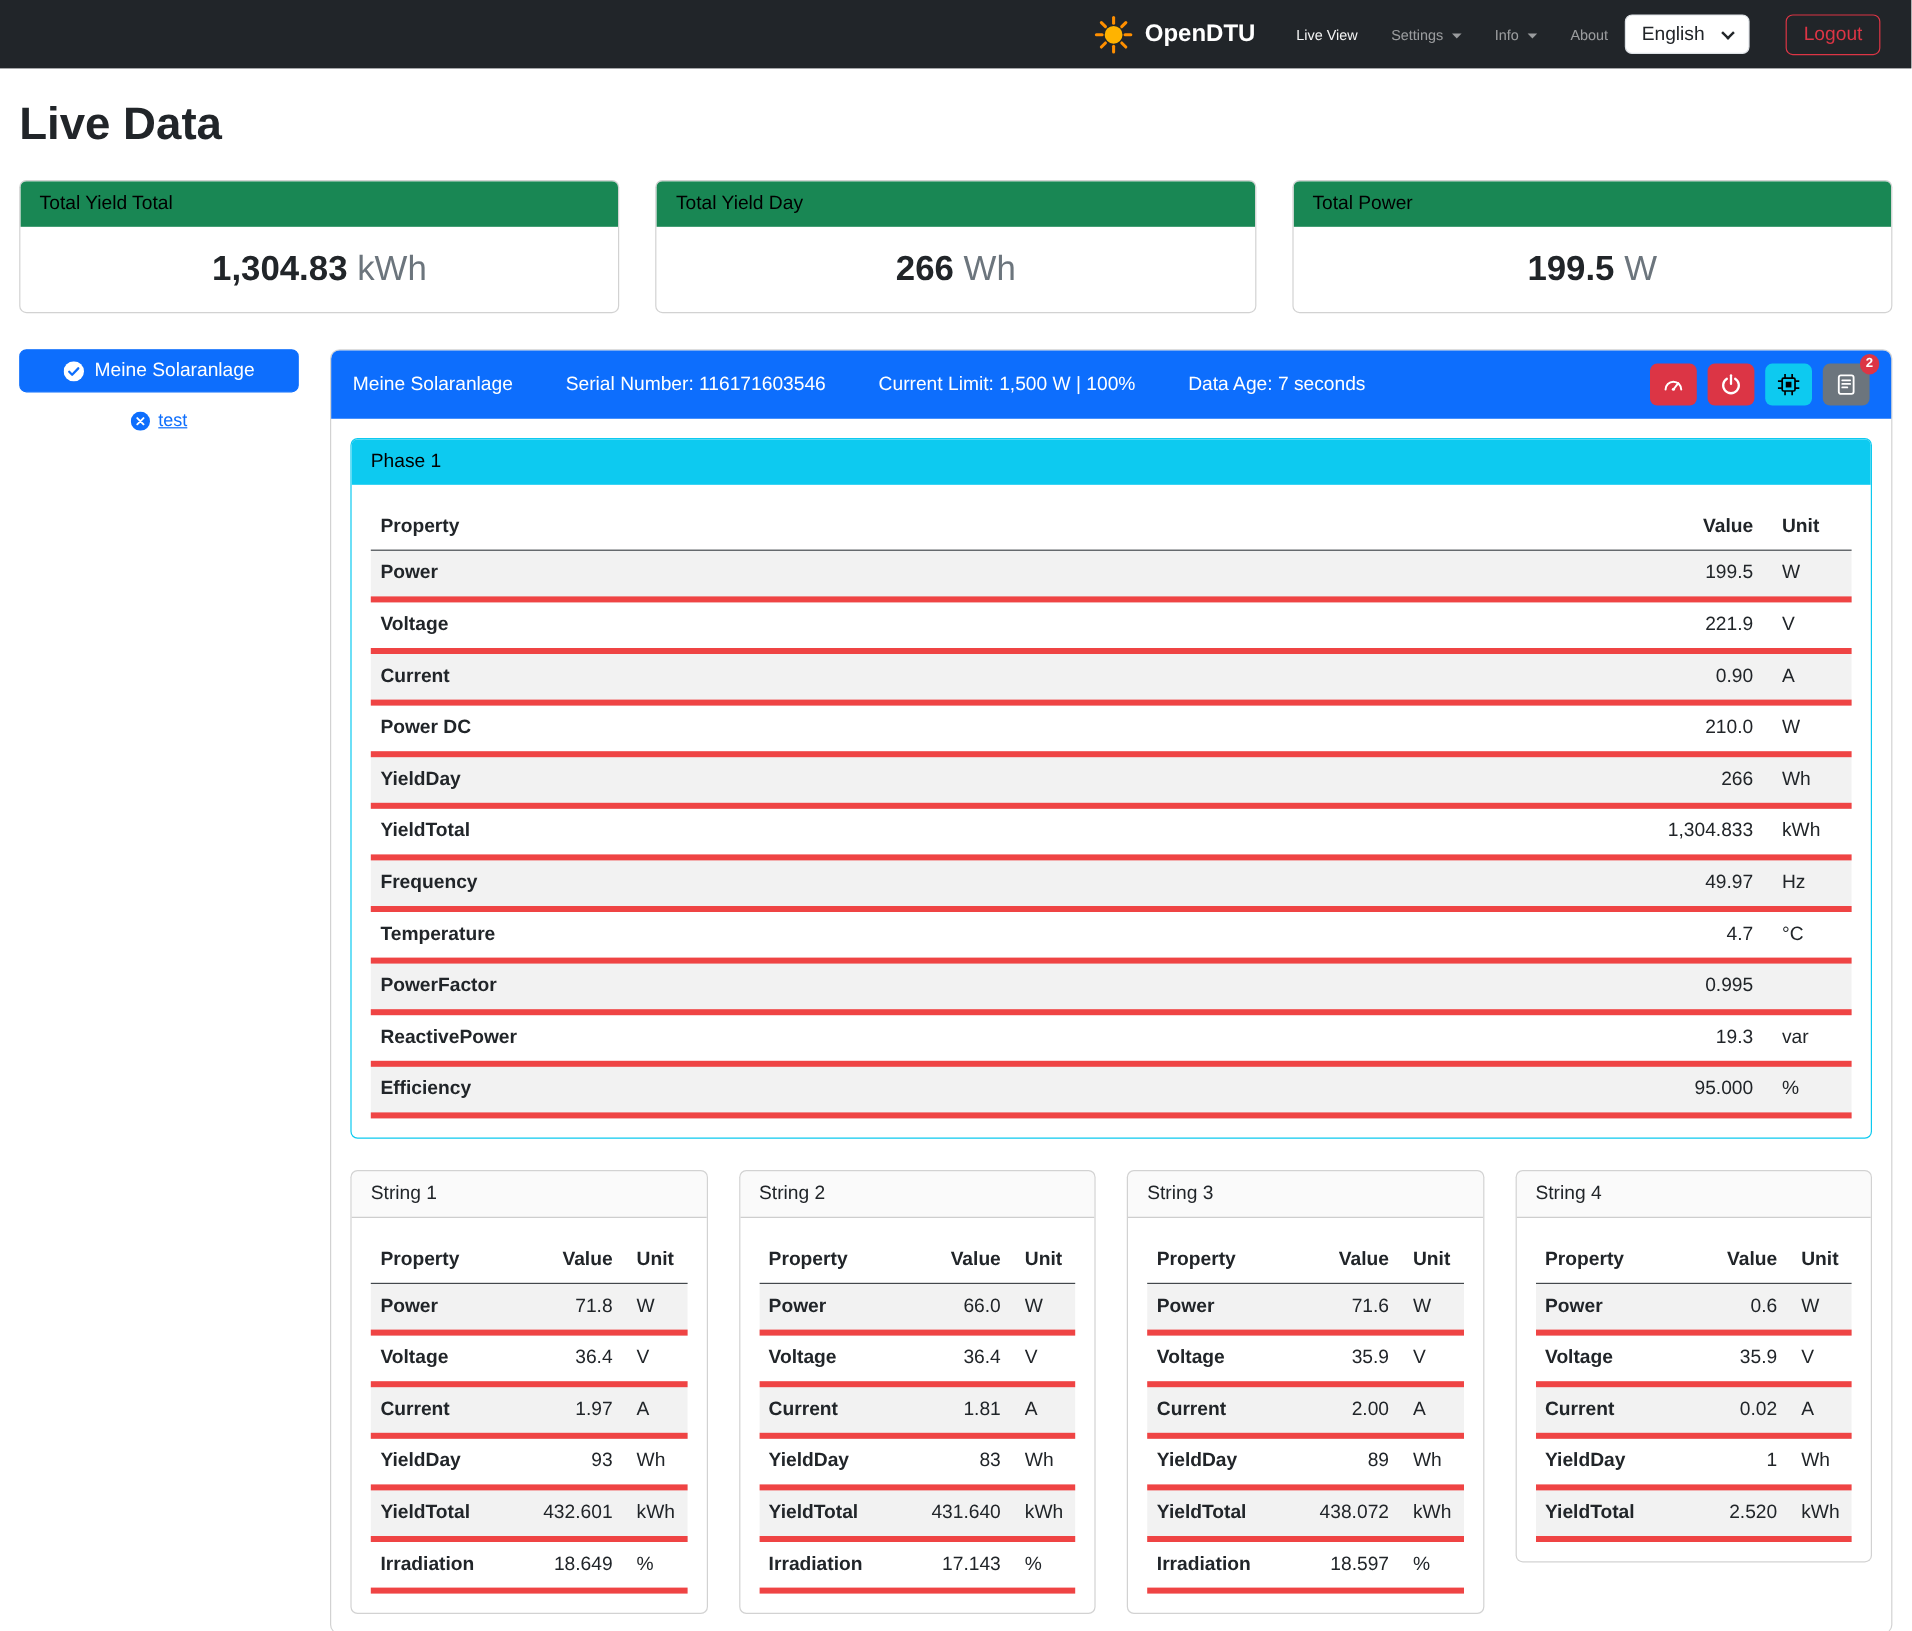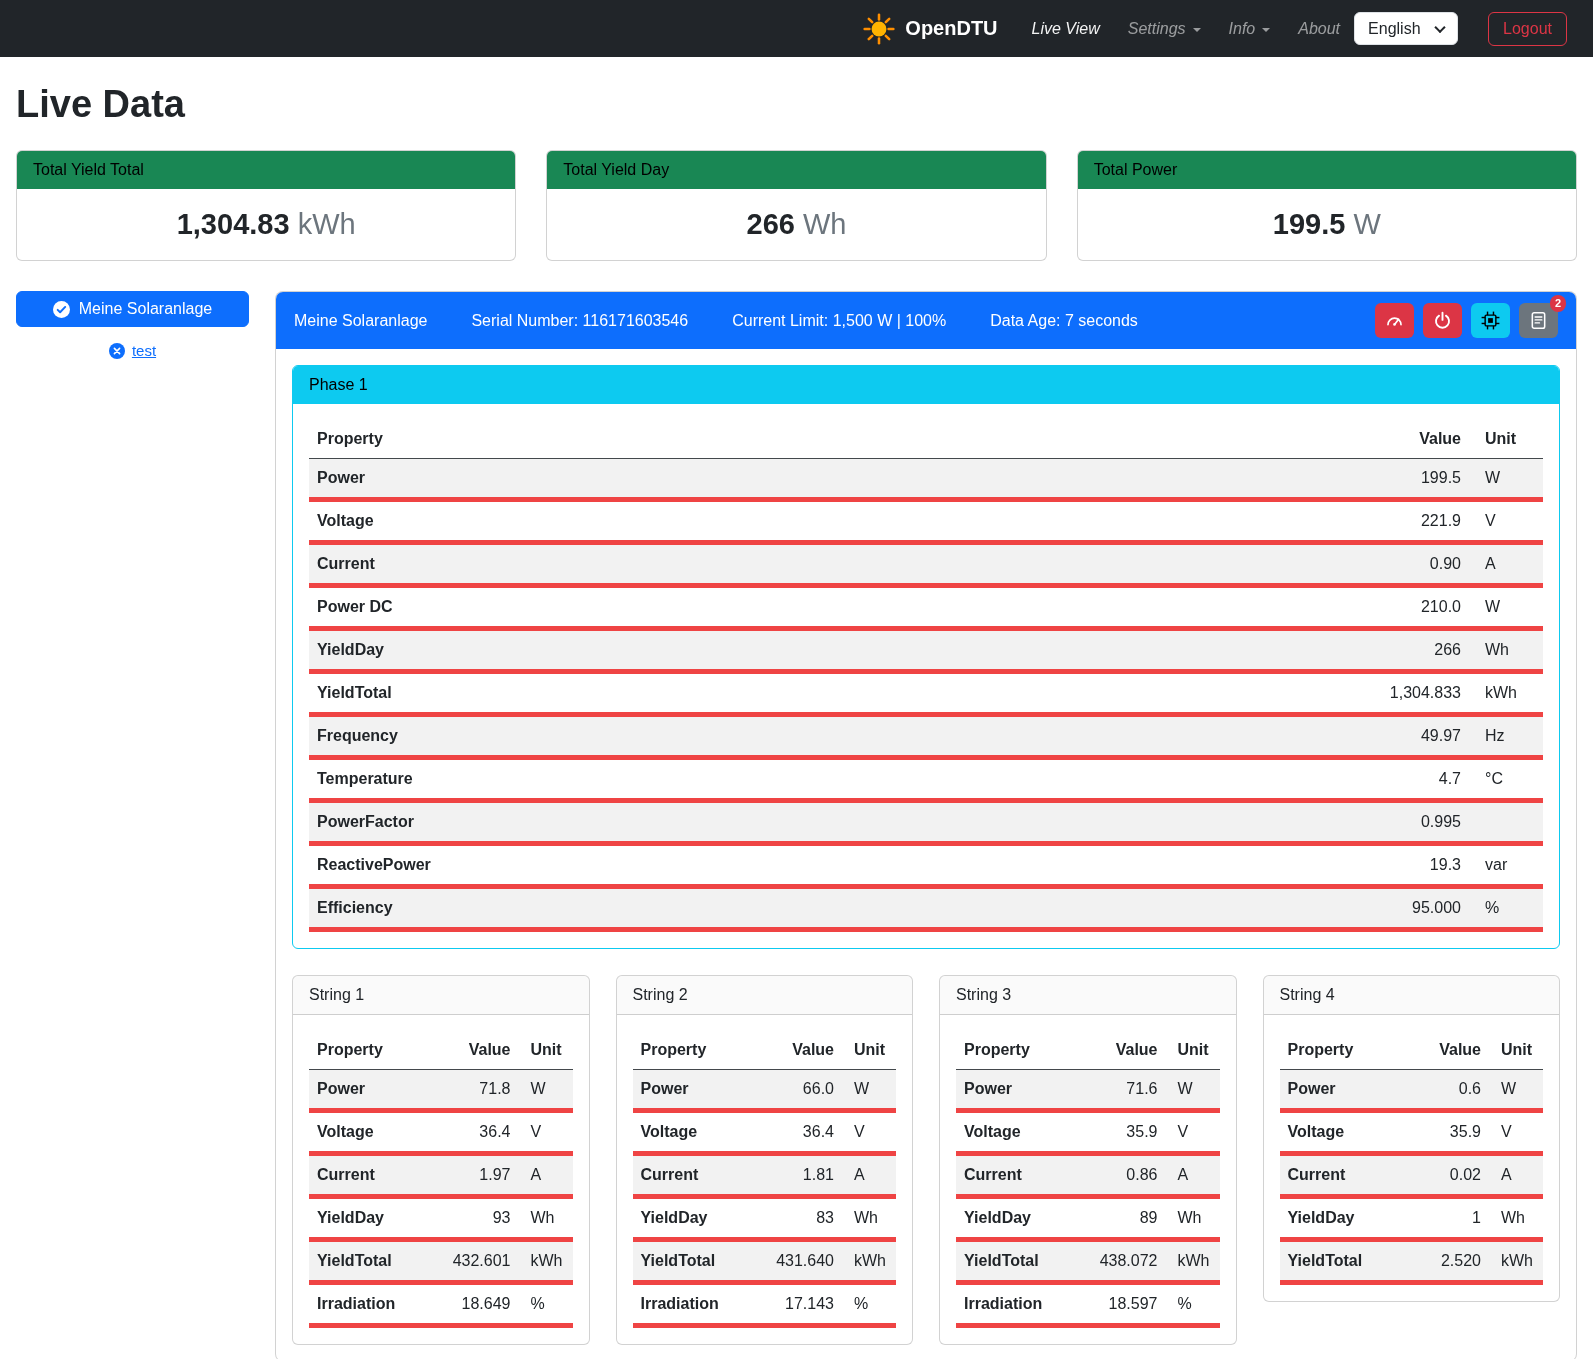--- a/index.html
+++ b/index.html
@@ -21,21 +21,21 @@
   .nav-left { display: flex; align-items: center; }
   .brand {
     display: flex; align-items: center; gap: 9px;
     color: #fff; font-size: 20px; font-weight: 700;
     text-decoration: none; margin-right: 20px; cursor: pointer;
   }
   .nav-links { display: flex; list-style: none; align-items: center; }
   .nav-link {
     color: rgba(255,255,255,.55);
     padding: 8px 14px; text-decoration: none; cursor: pointer;
-    display: flex; align-items: center; gap: 7px; font-size: 16px; font-style: italic;
+    display: flex; align-items: center; gap: 7px; font-size: 12px;
   }
   .nav-link.active { color: rgba(255,255,255,.95); }
   .caret {
     width: 0; height: 0; display: inline-block;
     border-left: 4px solid transparent; border-right: 4px solid transparent;
     border-top: 4px solid currentColor; margin-top: 2px;
   }
   .nav-right { display: flex; align-items: center; gap: 30px; }
   .select-wrap { position: relative; }
   .select-wrap select {
@@ -498,21 +498,21 @@
                       </div>
 
                       <div class="t-row">
                         <div class="t-prop">Voltage</div>
                         <div class="t-val">35.9</div>
                         <div class="t-unit">V</div>
                       </div>
 
                       <div class="t-row">
                         <div class="t-prop">Current</div>
-                        <div class="t-val">0.86</div>
+                        <div class="t-val">2.00</div>
                         <div class="t-unit">A</div>
                       </div>
 
                       <div class="t-row">
                         <div class="t-prop">YieldDay</div>
                         <div class="t-val">89</div>
                         <div class="t-unit">Wh</div>
                       </div>
 
                       <div class="t-row">

